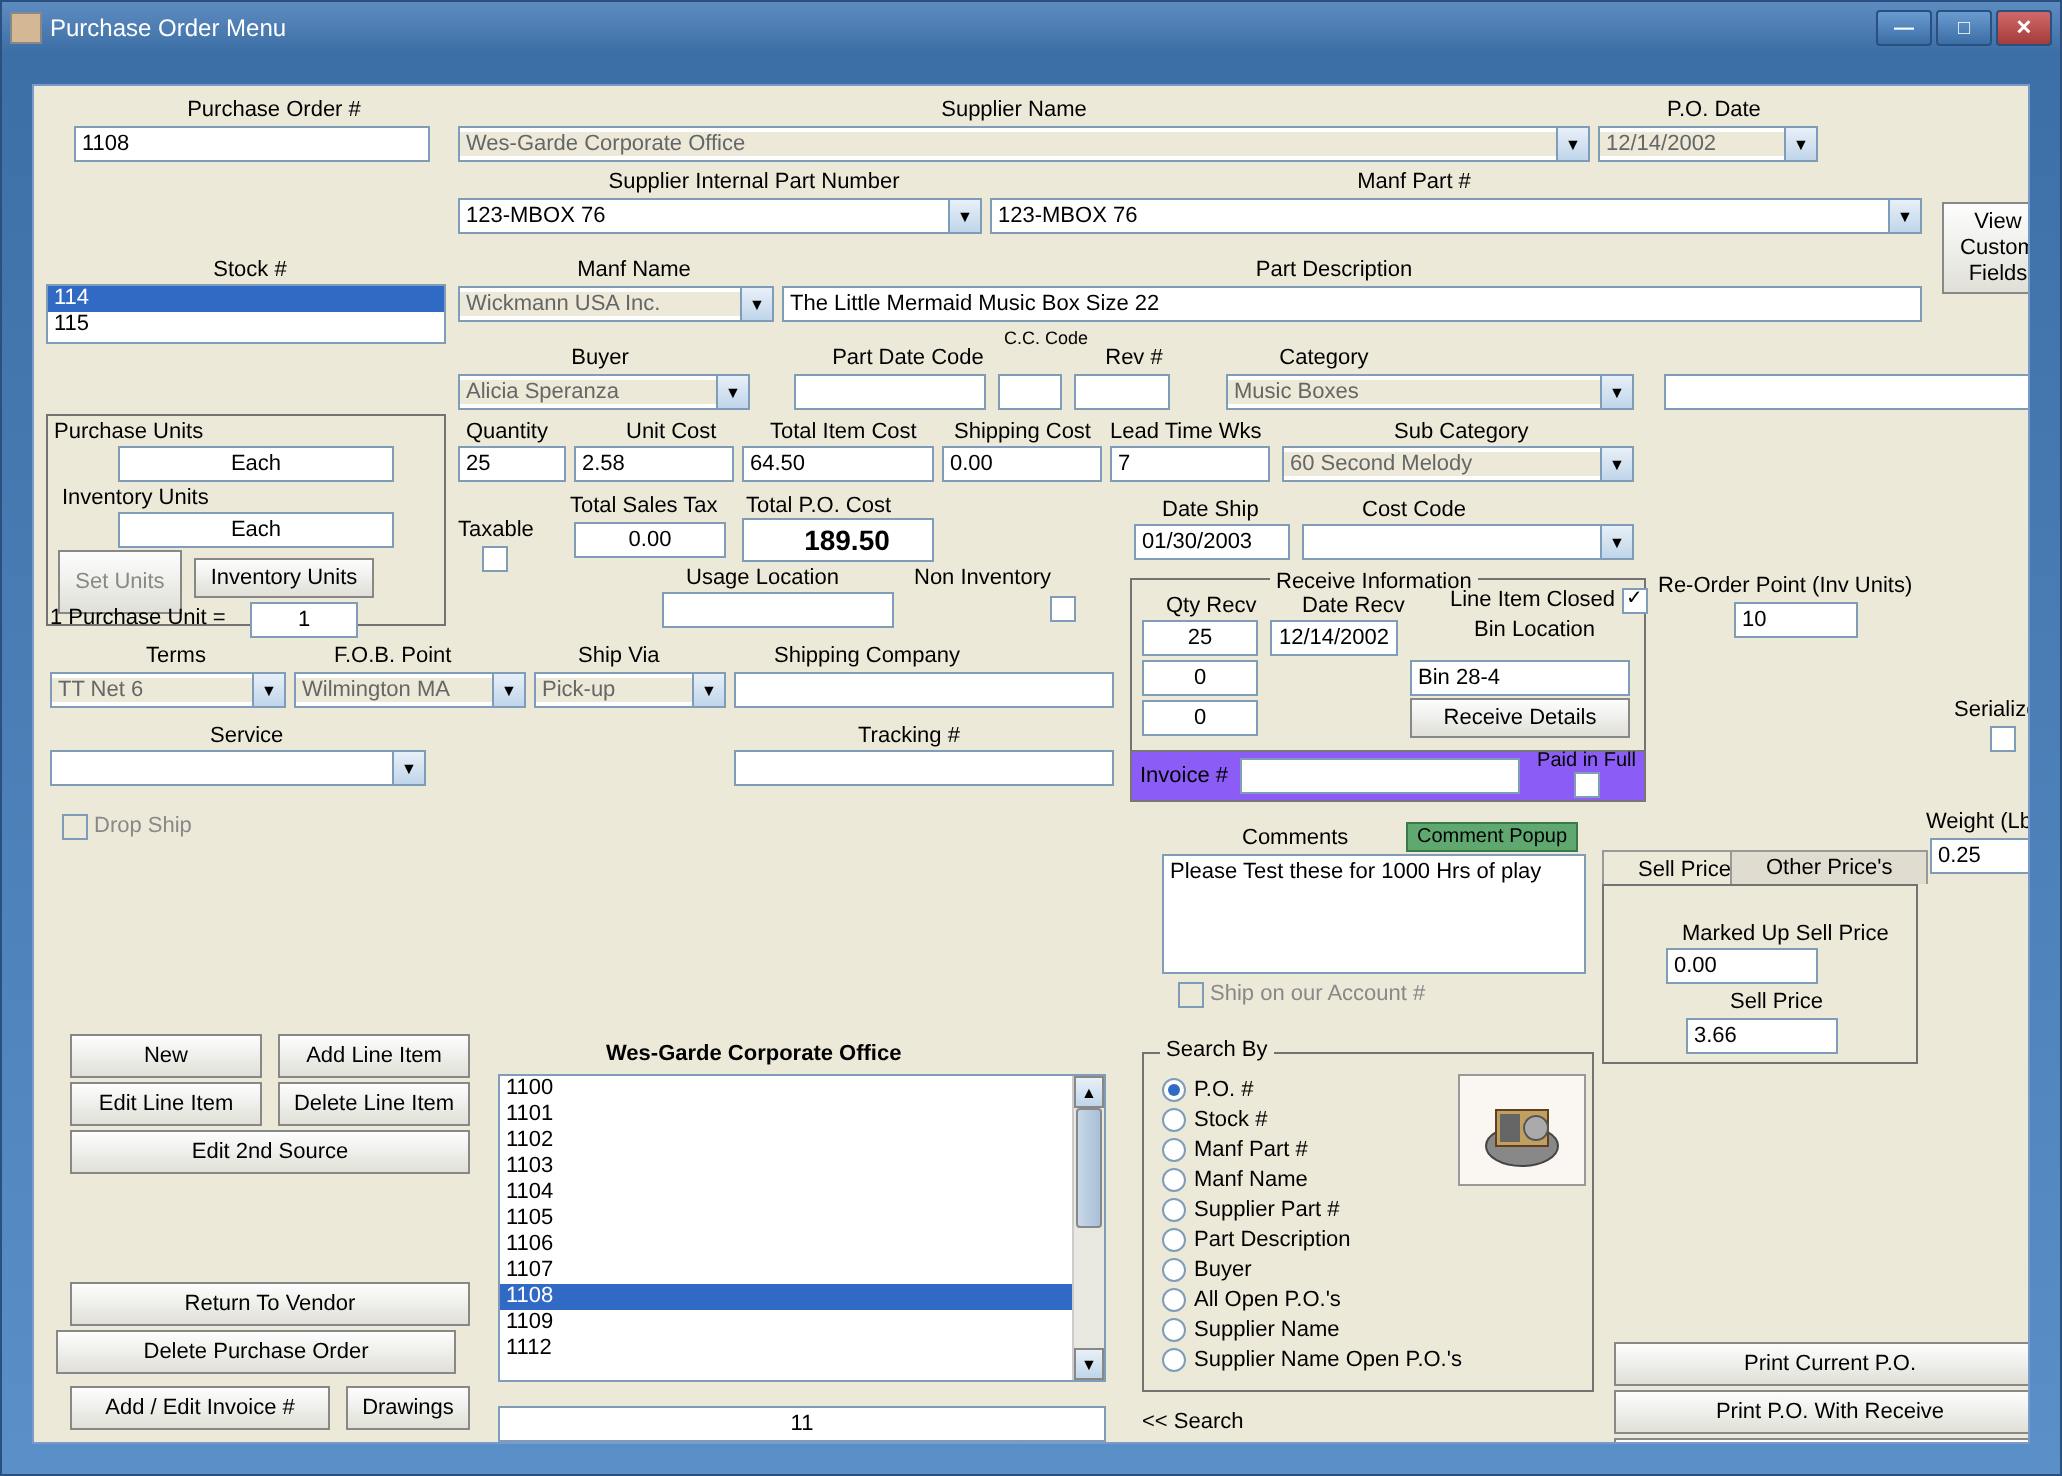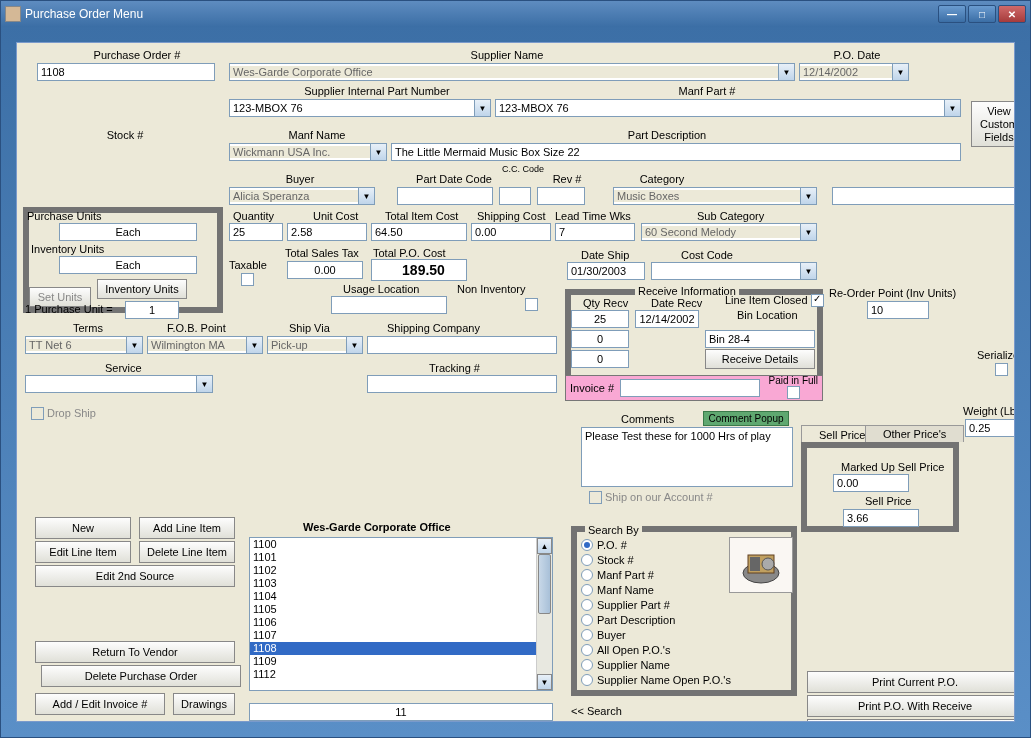--- a/index.html
+++ b/index.html
@@ -52,28 +52,28 @@
 .listbox .item{ padding:0 3px; height:13px; line-height:13px; cursor:pointer;}
 .listbox .item.sel{ background:#316ac5; color:#fff;}
 .scrollbar{ position:absolute; right:0; top:0; bottom:0; width:16px; background:#e8e8e0; border-left:1px solid #ccc;}
 .scrollbar .thumb{ position:absolute; left:1px; right:1px; background:linear-gradient(to right,#c8d8e8,#a8c0d8); border:1px solid #888; border-radius:2px;}
 .scrollbar .sbtn{ position:absolute; left:0; right:0; height:16px; background:linear-gradient(to bottom,#e8f0f8,#c0d5ea); border:1px solid #888; display:flex; align-items:center; justify-content:center; font-size:8px;}
 .chk{ position:absolute; width:13px; height:13px; border:1px solid #7f9db9; background:#fff;}
 .chk.dis{ background:#ece9d8;}
 .chk.on::after{ content:"✓"; font-size:10px; position:absolute; top:-2px; left:1px;}
 .rad{ position:absolute; width:12px; height:12px; border:1px solid #7f9db9; background:#fff; border-radius:50%;}
 .rad.on::after{ content:""; position:absolute; left:2px; top:2px; width:6px; height:6px; background:#316ac5; border-radius:50%;}
-.grp{ position:absolute; border:6px solid #737373; background:transparent;}
+.grp{ position:absolute; border:1px solid #737373; background:transparent;}
 .grp .gt{ position:absolute; top:-8px; left:8px; background:#ece9d8; padding:0 3px; font-size:11px;}
 .textarea{ position:absolute; border:1px solid #7f9db9; background:#fff; padding:2px 3px; font-size:11px; overflow:hidden;}
 .commentbtn{ position:absolute; background:#5fa870; border:1px solid #3a7a4a; height:15px; font-size:10px; display:flex; align-items:center; justify-content:center; padding:0 4px; cursor:pointer;}
 .tab{ position:absolute; border:1px solid #999; border-bottom:none; background:#ece9d8; height:18px; display:flex; align-items:center; padding:0 17px; font-size:11px; cursor:pointer;}
 .tab.inactive{ background:#e0ddd0; top:1px; height:17px;}
 .productimg{ position:absolute; border:1px solid #999; background:#faf7f3; display:flex; align-items:center; justify-content:center;}
-.invoicebar{ position:absolute; background:#f9a8d4; border:1px solid #777; display:flex; align-items:center;}
+.invoicebar{ position:absolute; background:#8b5cf6; border:1px solid #777; display:flex; align-items:center;}
 </style>
 </head>
 <body>
 
 <div class="window">
   <div class="titlebar">
     <span class="icon"></span>
     <span class="title">Purchase Order Menu</span>
     <div class="winbtn">—</div>
     <div class="winbtn">□</div>
@@ -105,20 +105,24 @@
         <div class="ar">▼</div>
       </div>
 
     <div class="btn big" style="left:954px;top:58px;width:56px">
         <span style="white-space:normal">View Custom Fields</span>
       </div>
 
     <div class="lbl" style="left:78px;top:86px;width:60px">Stock #</div>
     <div class="lbl" style="left:260px;top:86px;width:80px">Manf Name</div>
     <div class="lbl" style="left:590px;top:86px;width:120px">Part Description</div>
+    <div class="listbox" id="stocklist" style="left:6px;top:99px;width:200px;height:30px">
+        <div class="item sel">114</div>
+        <div class="item">115</div>
+      </div>
     <div class="cmb dis" style="left:212px;top:100px;width:158px">
         <div class="ct">Wickmann USA Inc.</div>
         <div class="ar">▼</div>
       </div>
     <input class="inp" style="left: 374px; top: 100px; width: 570px;" value="The Little Mermaid Music Box Size 22">
 
     <div class="lbl" style="left:258px;top:130px;width:50px">Buyer</div>
     <div class="lbl" style="left:392px;top:130px;width:90px">Part Date Code</div>
     <div class="lbl" style="left:485px;top:122px;width:35px;font-size:9px;line-height:9px">C.C. Code</div>
     <div class="lbl" style="left:530px;top:130px;width:40px">Rev #</div>
@@ -135,21 +139,21 @@
         <div class="ct">Music Boxes</div>
         <div class="ar">▼</div>
       </div>
     <input class="inp" style="left: 815px; top: 144px; width: 196px;">
 
     <div class="grp" style="left:6px;top:164px;width:200px;height:106px"></div>
     <div class="lbl" style="left:10px;top:167px">Purchase Units</div>
     <input class="inp" style="left: 42px; top: 180px; width: 138px; text-align: center;" value="Each">
     <div class="lbl" style="left:14px;top:200px">Inventory Units</div>
     <input class="inp" style="left: 42px; top: 213px; width: 138px; text-align: center;" value="Each">
-    <div class="btn" style="left:12px;top:244px;width:62px;height:20px;color:#888">
+    <div class="btn" style="left:12px;top:232px;width:62px;height:32px;color:#888">
         <span>Set Units</span>
       </div>
     <div class="btn" style="left:80px;top:236px;width:90px;height:20px">
         <span>Inventory Units</span>
       </div>
     <div class="lbl" style="left:8px;top:260px">1 Purchase Unit =</div>
     <input class="inp" style="left: 108px; top: 258px; width: 54px; text-align: center;" value="1">
 
     <div class="lbl" style="left:216px;top:167px">Quantity</div>
     <div class="lbl" style="left:296px;top:167px">Unit Cost</div>
@@ -279,21 +283,21 @@
       </div>
     <div class="btn" style="left:122px;top:498px;width:96px">
         <span>Delete Line Item</span>
       </div>
     <div class="btn" style="left:18px;top:522px;width:200px">
         <span>Edit 2nd  Source</span>
       </div>
     <div class="btn" style="left:18px;top:598px;width:200px">
         <span>Return To Vendor</span>
       </div>
-    <div class="btn" style="left:24px;top:622px;width:200px">
+    <div class="btn" style="left:11px;top:622px;width:200px">
         <span>Delete Purchase Order</span>
       </div>
     <div class="btn" style="left:18px;top:650px;width:130px">
         <span>Add / Edit Invoice #</span>
       </div>
     <div class="btn" style="left:156px;top:650px;width:62px">
         <span>Drawings</span>
       </div>
 
     <div class="lbl" style="left:286px;top:478px;font-weight:bold">Wes-Garde Corporate Office</div>

